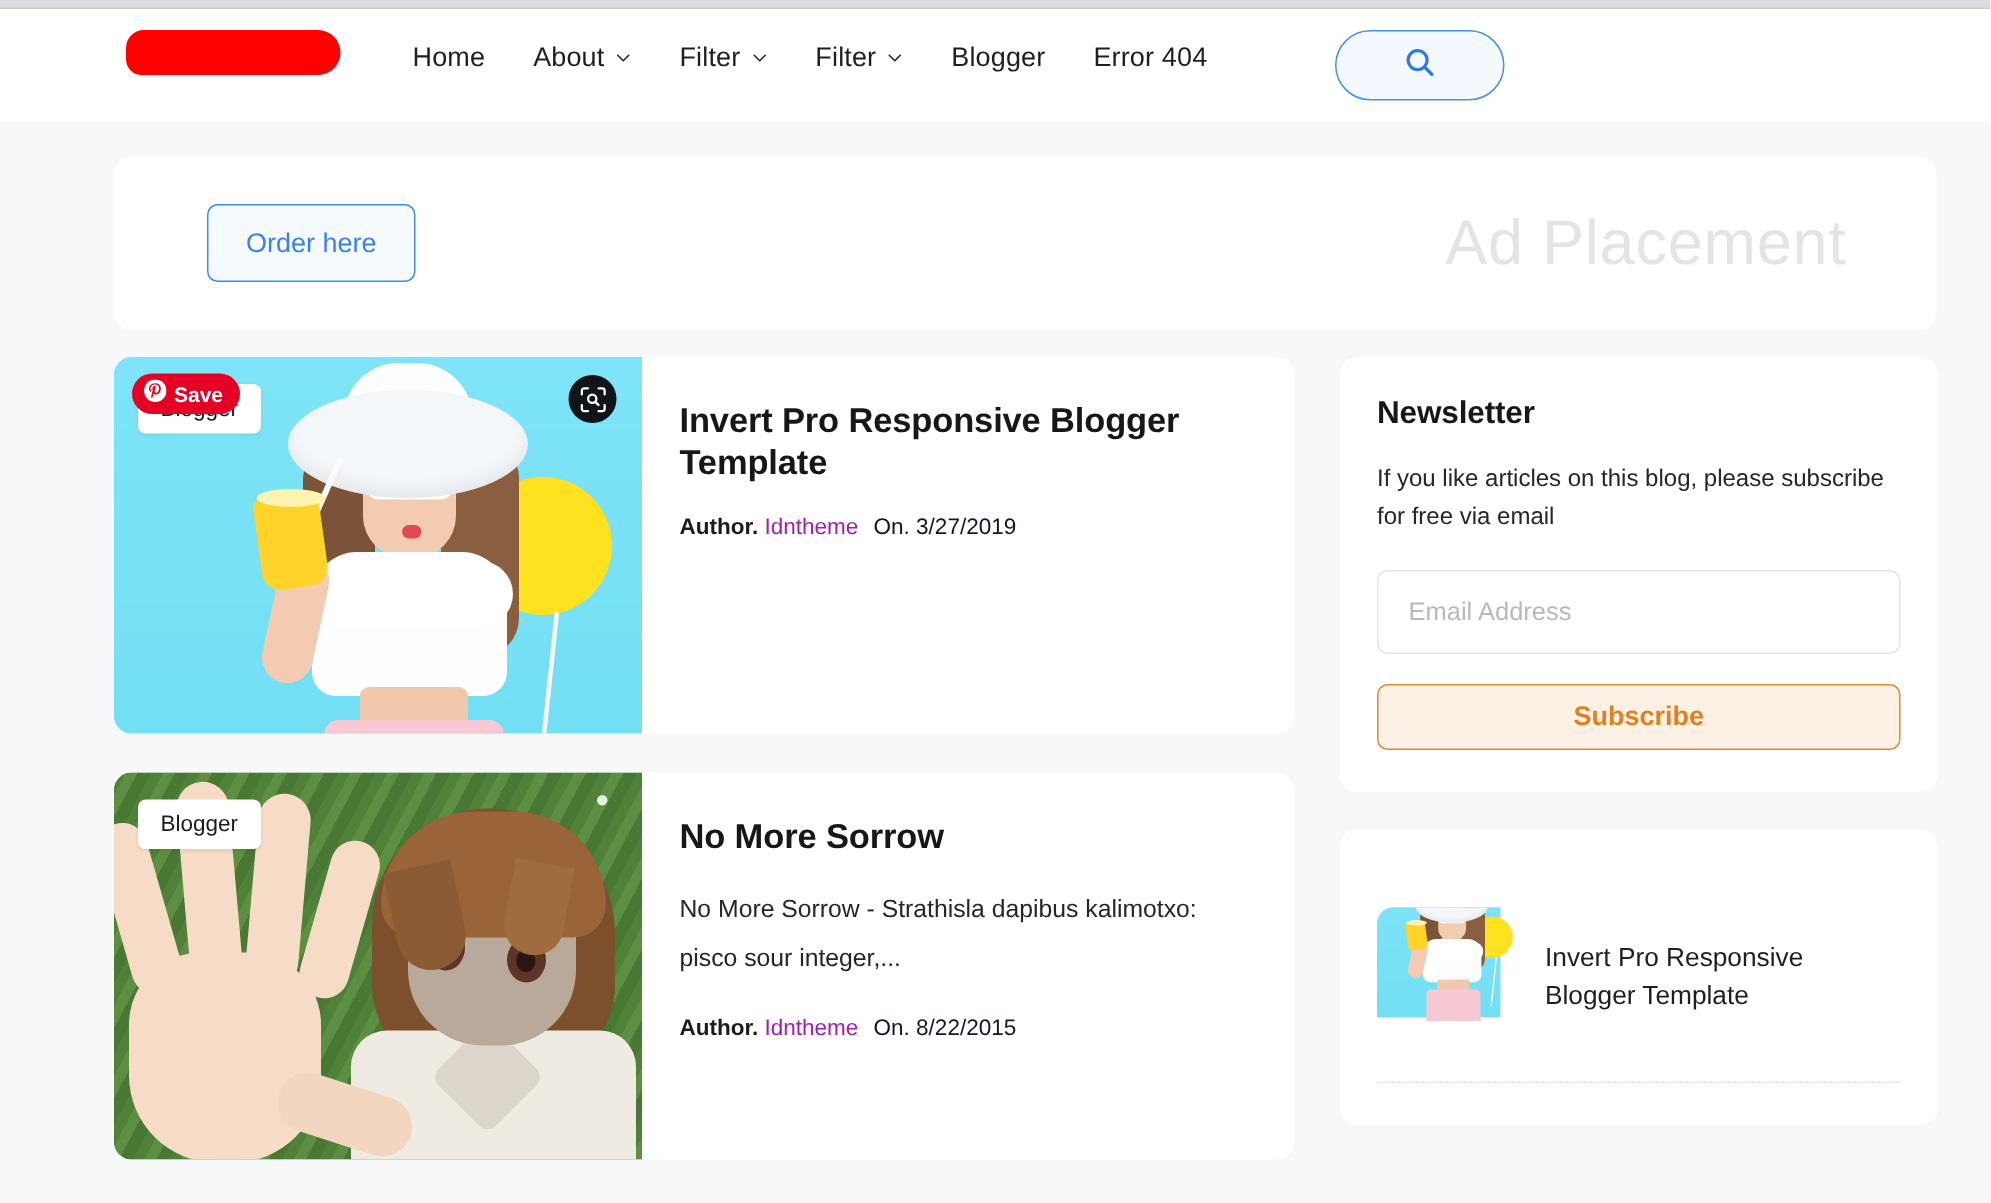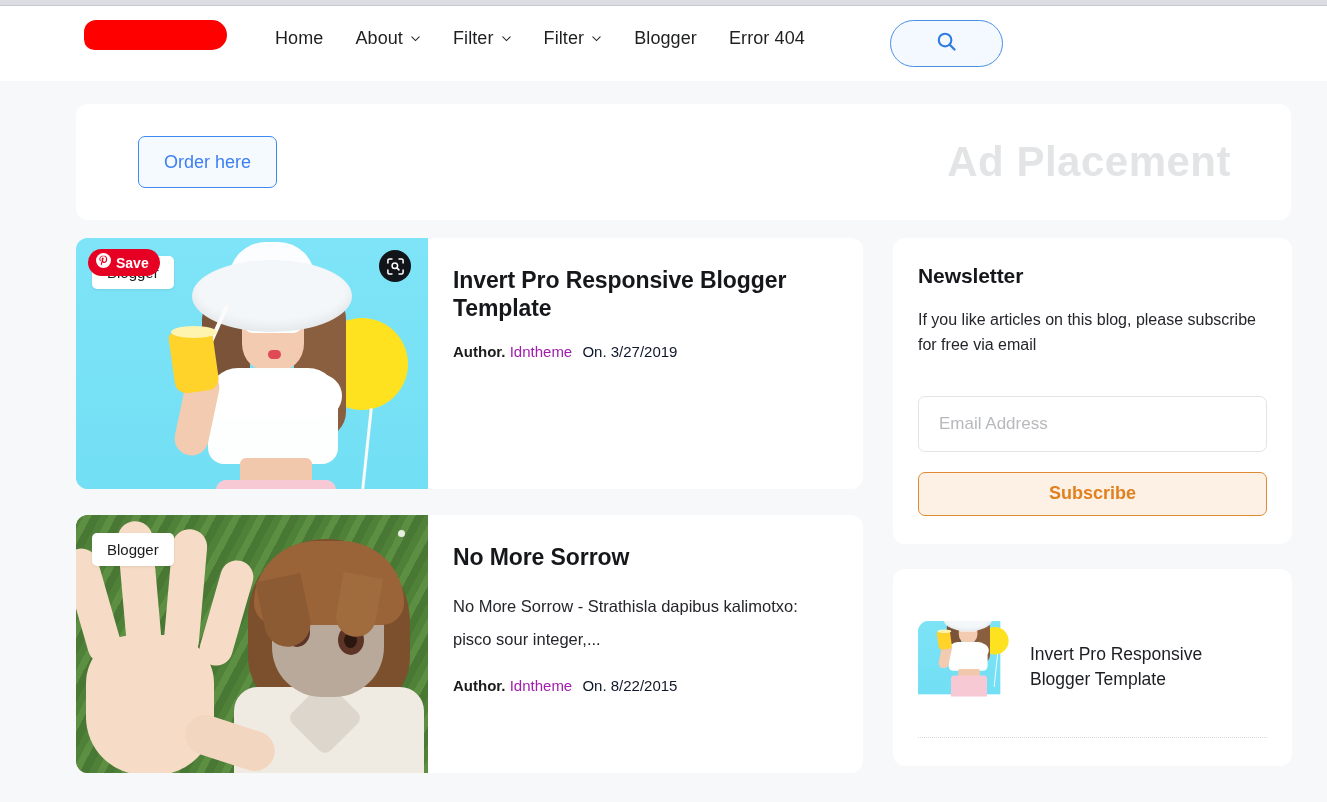--- a/index.html
+++ b/index.html
@@ -97,21 +97,21 @@
     font-weight: 500;
     display: flex;
     align-items: center;
     justify-content: center;
     cursor: pointer;
   }
   .ad-text {
     position: absolute;
     right: 60px;
     font-size: 42px;
-    font-weight: 700;
+    font-weight: 400;
     color: #e3e4e6;
     letter-spacing: 0.5px;
   }
 
   .content {
     display: flex;
     gap: 30px;
     margin-top: 18px;
     width: 1215px;
   }
@@ -268,21 +268,21 @@
     color: #15171a;
     letter-spacing: -0.1px;
   }
   .widget-desc {
     margin-top: 20px;
     font-size: 16px;
     line-height: 1.55;
     color: #24262b;
   }
   .email-input {
-    margin-top: 38px;
+    margin-top: 22px;
     width: 100%;
     height: 56px;
     border: 1px solid #e3e4e7;
     border-radius: 7px;
     padding: 0 20px;
     font-size: 17px;
     color: #a16207;
     font-family: "Liberation Sans", sans-serif;
     background: #fff;
     outline: none;

